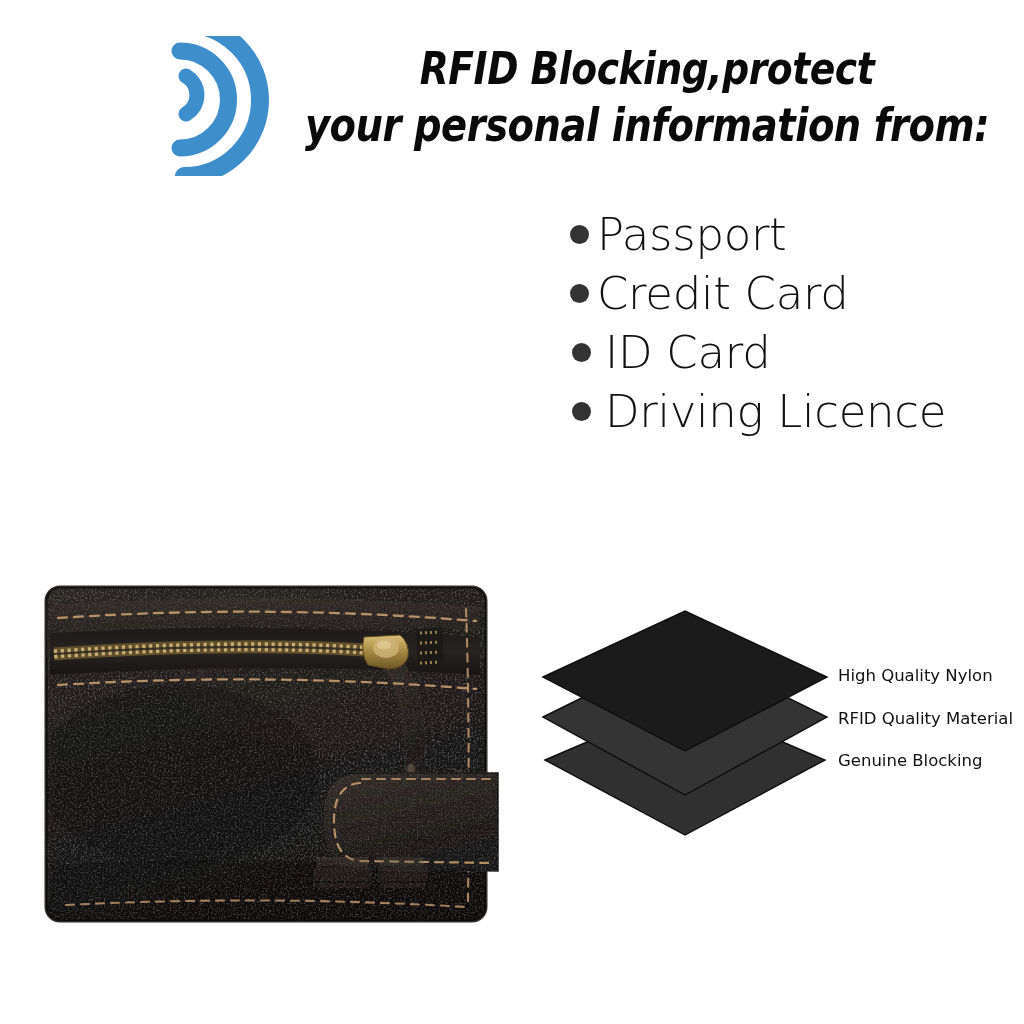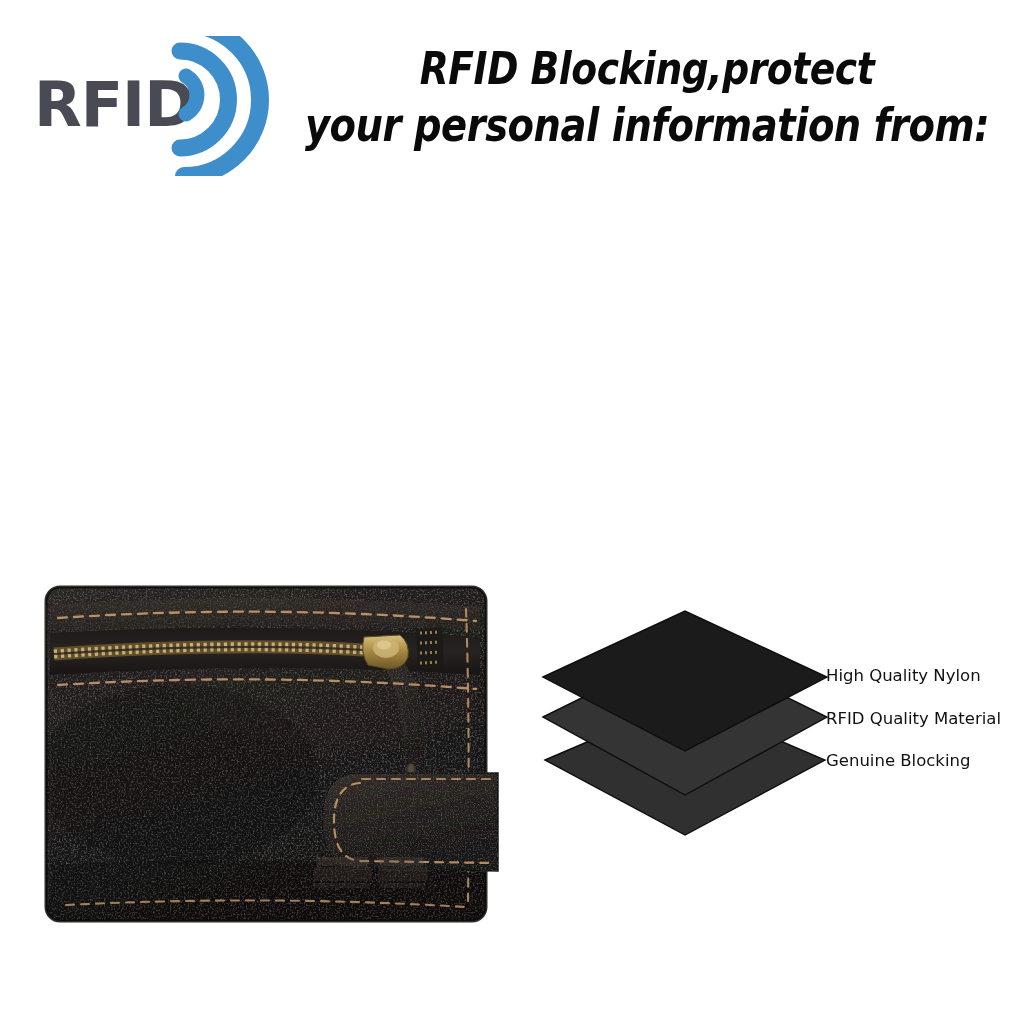--- a/index.html
+++ b/index.html
@@ -61,47 +61,64 @@
   .wallet{
     position:absolute;left:0;top:0;width:475px;height:375px;
   }
 
   
   .layers{position:absolute;left:535px;top:605px;width:300px;height:255px;}
   .layer-labels{position:absolute;left:822px;top:648px;width:205px;}
   .layer-label{
     font-family:"DejaVu Sans","Liberation Sans",sans-serif;
     font-size:16.5px;line-height:18px;color:#111;white-space:nowrap;
-    position:absolute;left:4px;
+    position:absolute;left:16px;
   }
   .ll1{top:19px;}
   .ll2{top:62px;}
   .ll3{top:104px;}
 </style>
 </head>
 <body>
 
 <div class="stage">
 
   <div class="rfid-logo">
-    <div class="rfid-word">RFID</div>
     <svg class="rfid-waves" viewBox="0 0 260 140">
       <g fill="none" stroke="#3d8ecb" stroke-linecap="round">
         <path d="M152 78 A 22 22 0 0 0 152 40" stroke-width="15"></path>
         <path d="M146 112 A 48 48 0 0 0 146 15" stroke-width="17"></path>
         <path d="M150 140 A 74 74 0 0 0 150 -12" stroke-width="18"></path>
       </g>
     </svg>
   </div>
 
   <div class="headline">
     <span class="ln ln1">RFID Blocking,protect</span>
     <span class="ln ln2">your personal information from:</span>
   </div>
 
+  <div class="bullets">
+    <div class="bullet-row r1">
+      <span class="dot"></span>
+      <span class="btxt">Passport</span>
+    </div>
+    <div class="bullet-row r2">
+      <span class="dot"></span>
+      <span class="btxt">Credit Card</span>
+    </div>
+    <div class="bullet-row r3">
+      <span class="dot"></span>
+      <span class="btxt">ID Card</span>
+    </div>
+    <div class="bullet-row r4">
+      <span class="dot"></span>
+      <span class="btxt">Driving Licence</span>
+    </div>
+  </div>
 
   <div class="wallet-wrap">
     <svg class="wallet" viewBox="0 0 475 375">
       <defs>
         <linearGradient id="leatherG" x1="0" y1="0" x2="0.35" y2="1">
           <stop offset="0%" stop-color="#2b2623"></stop>
           <stop offset="35%" stop-color="#201c1a"></stop>
           <stop offset="70%" stop-color="#191615"></stop>
           <stop offset="100%" stop-color="#121010"></stop>
         </linearGradient>

